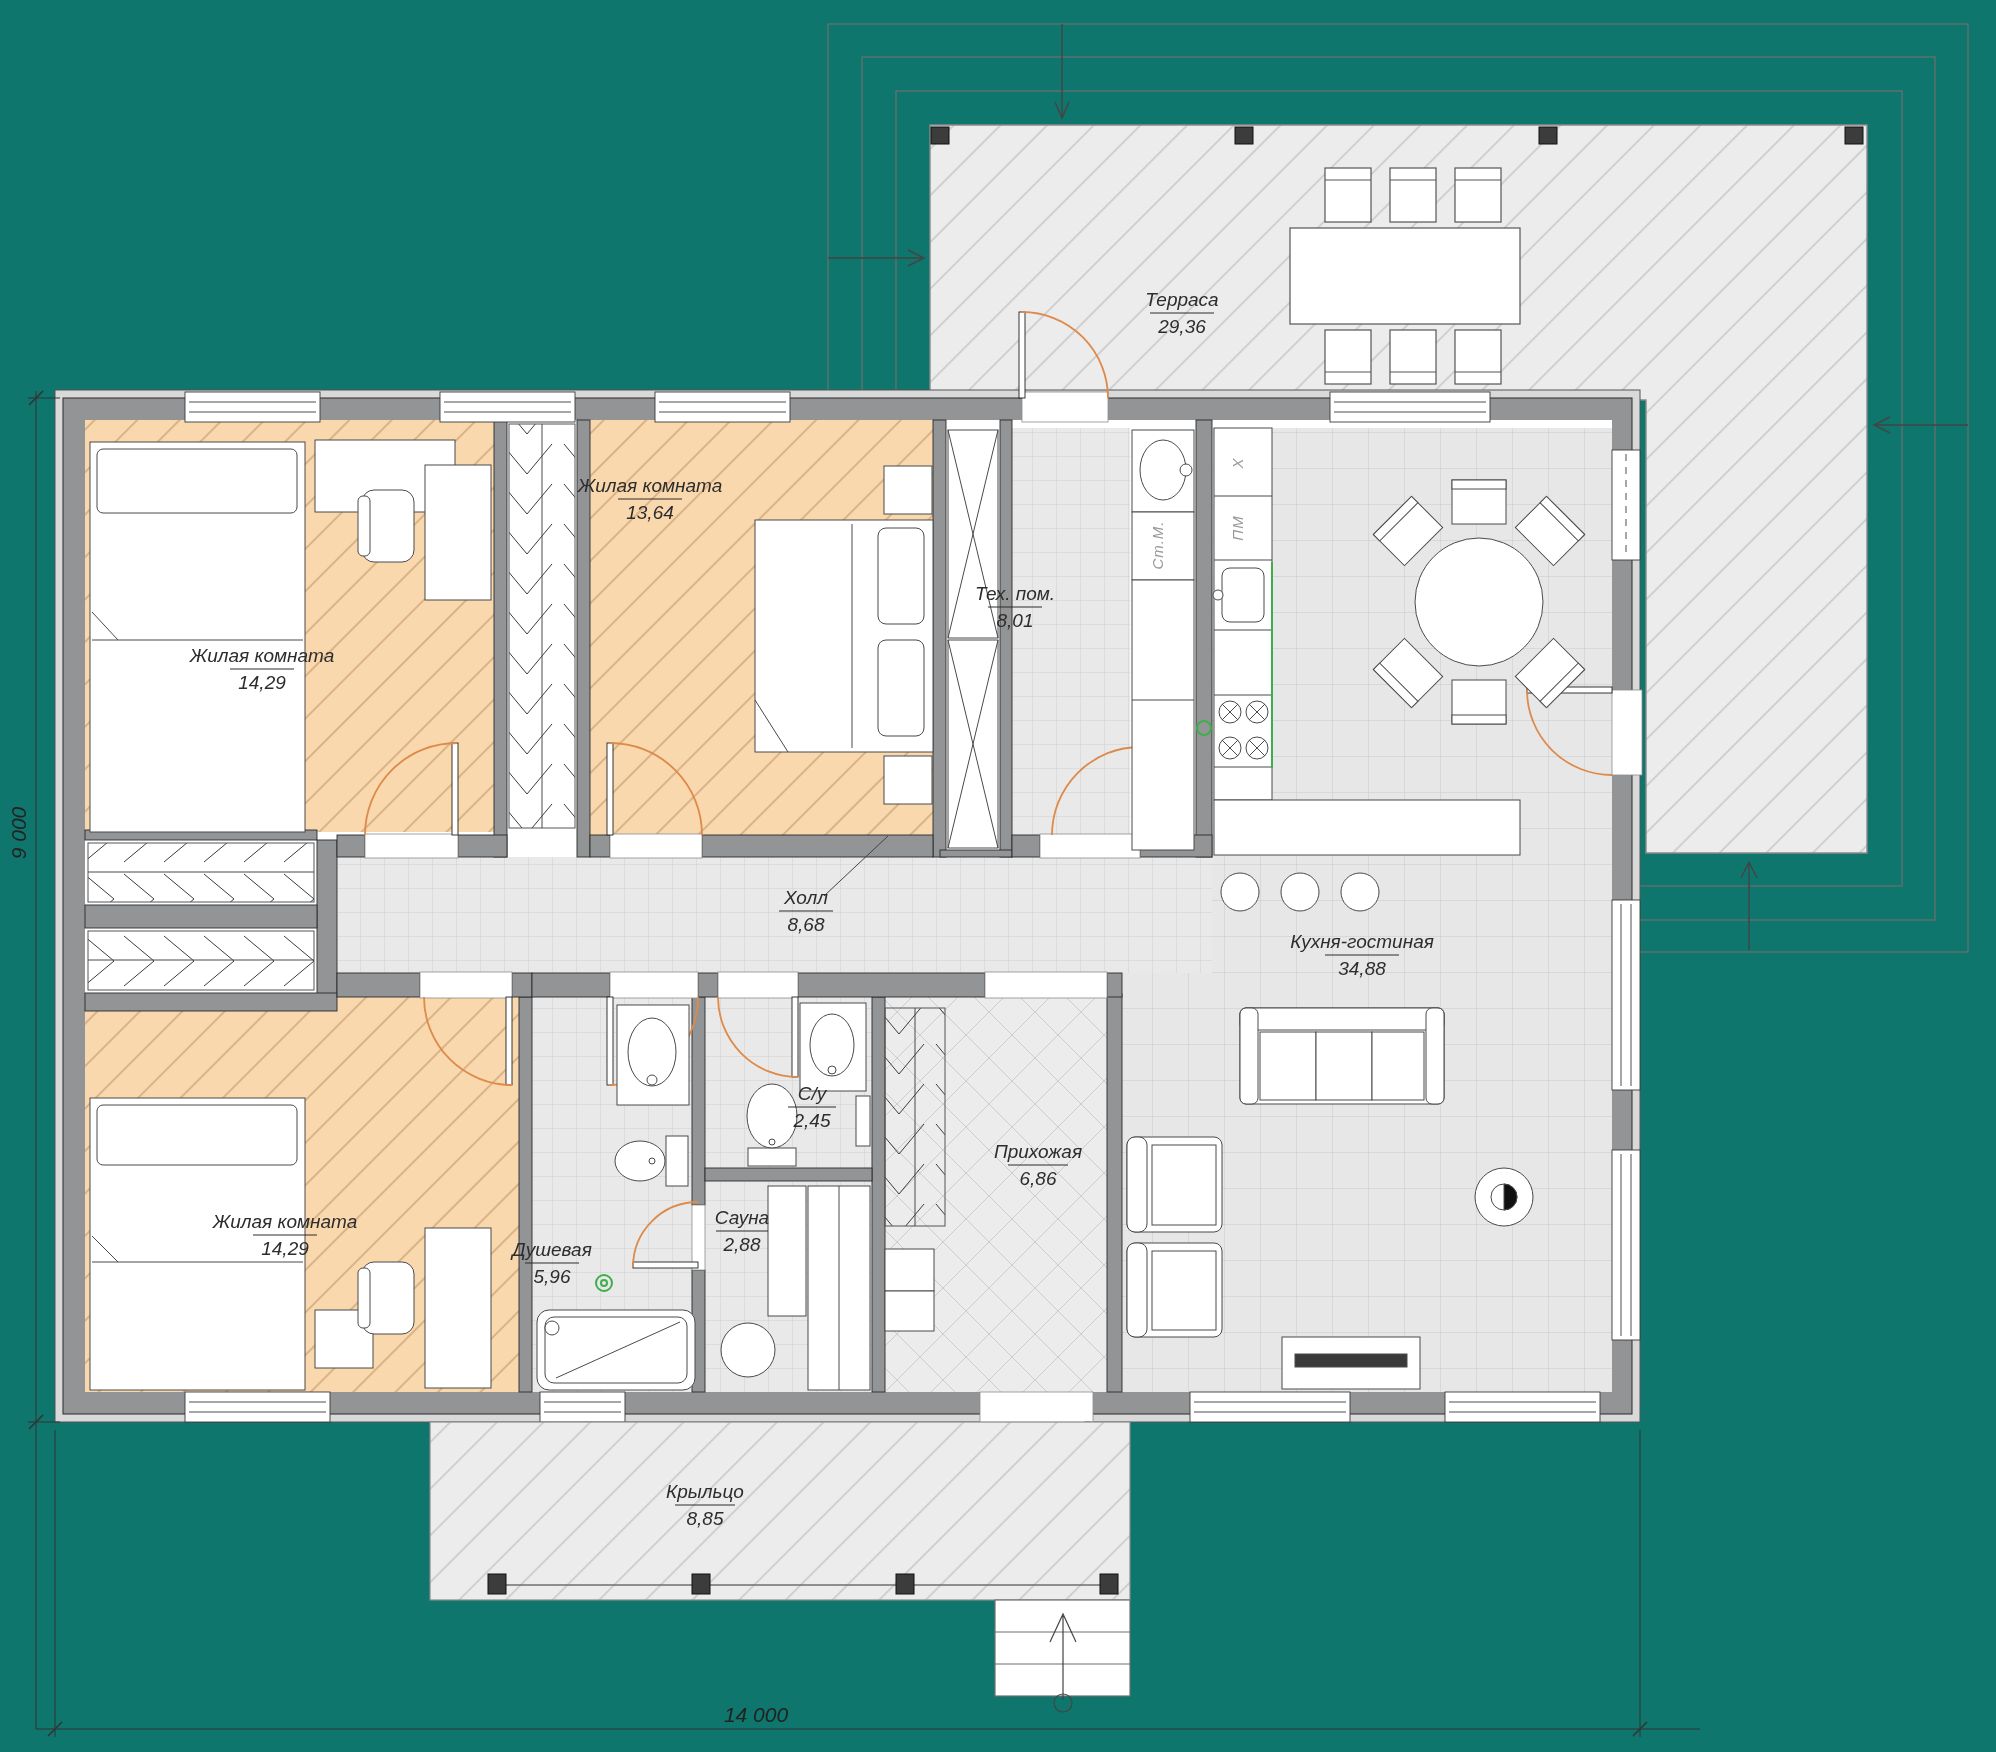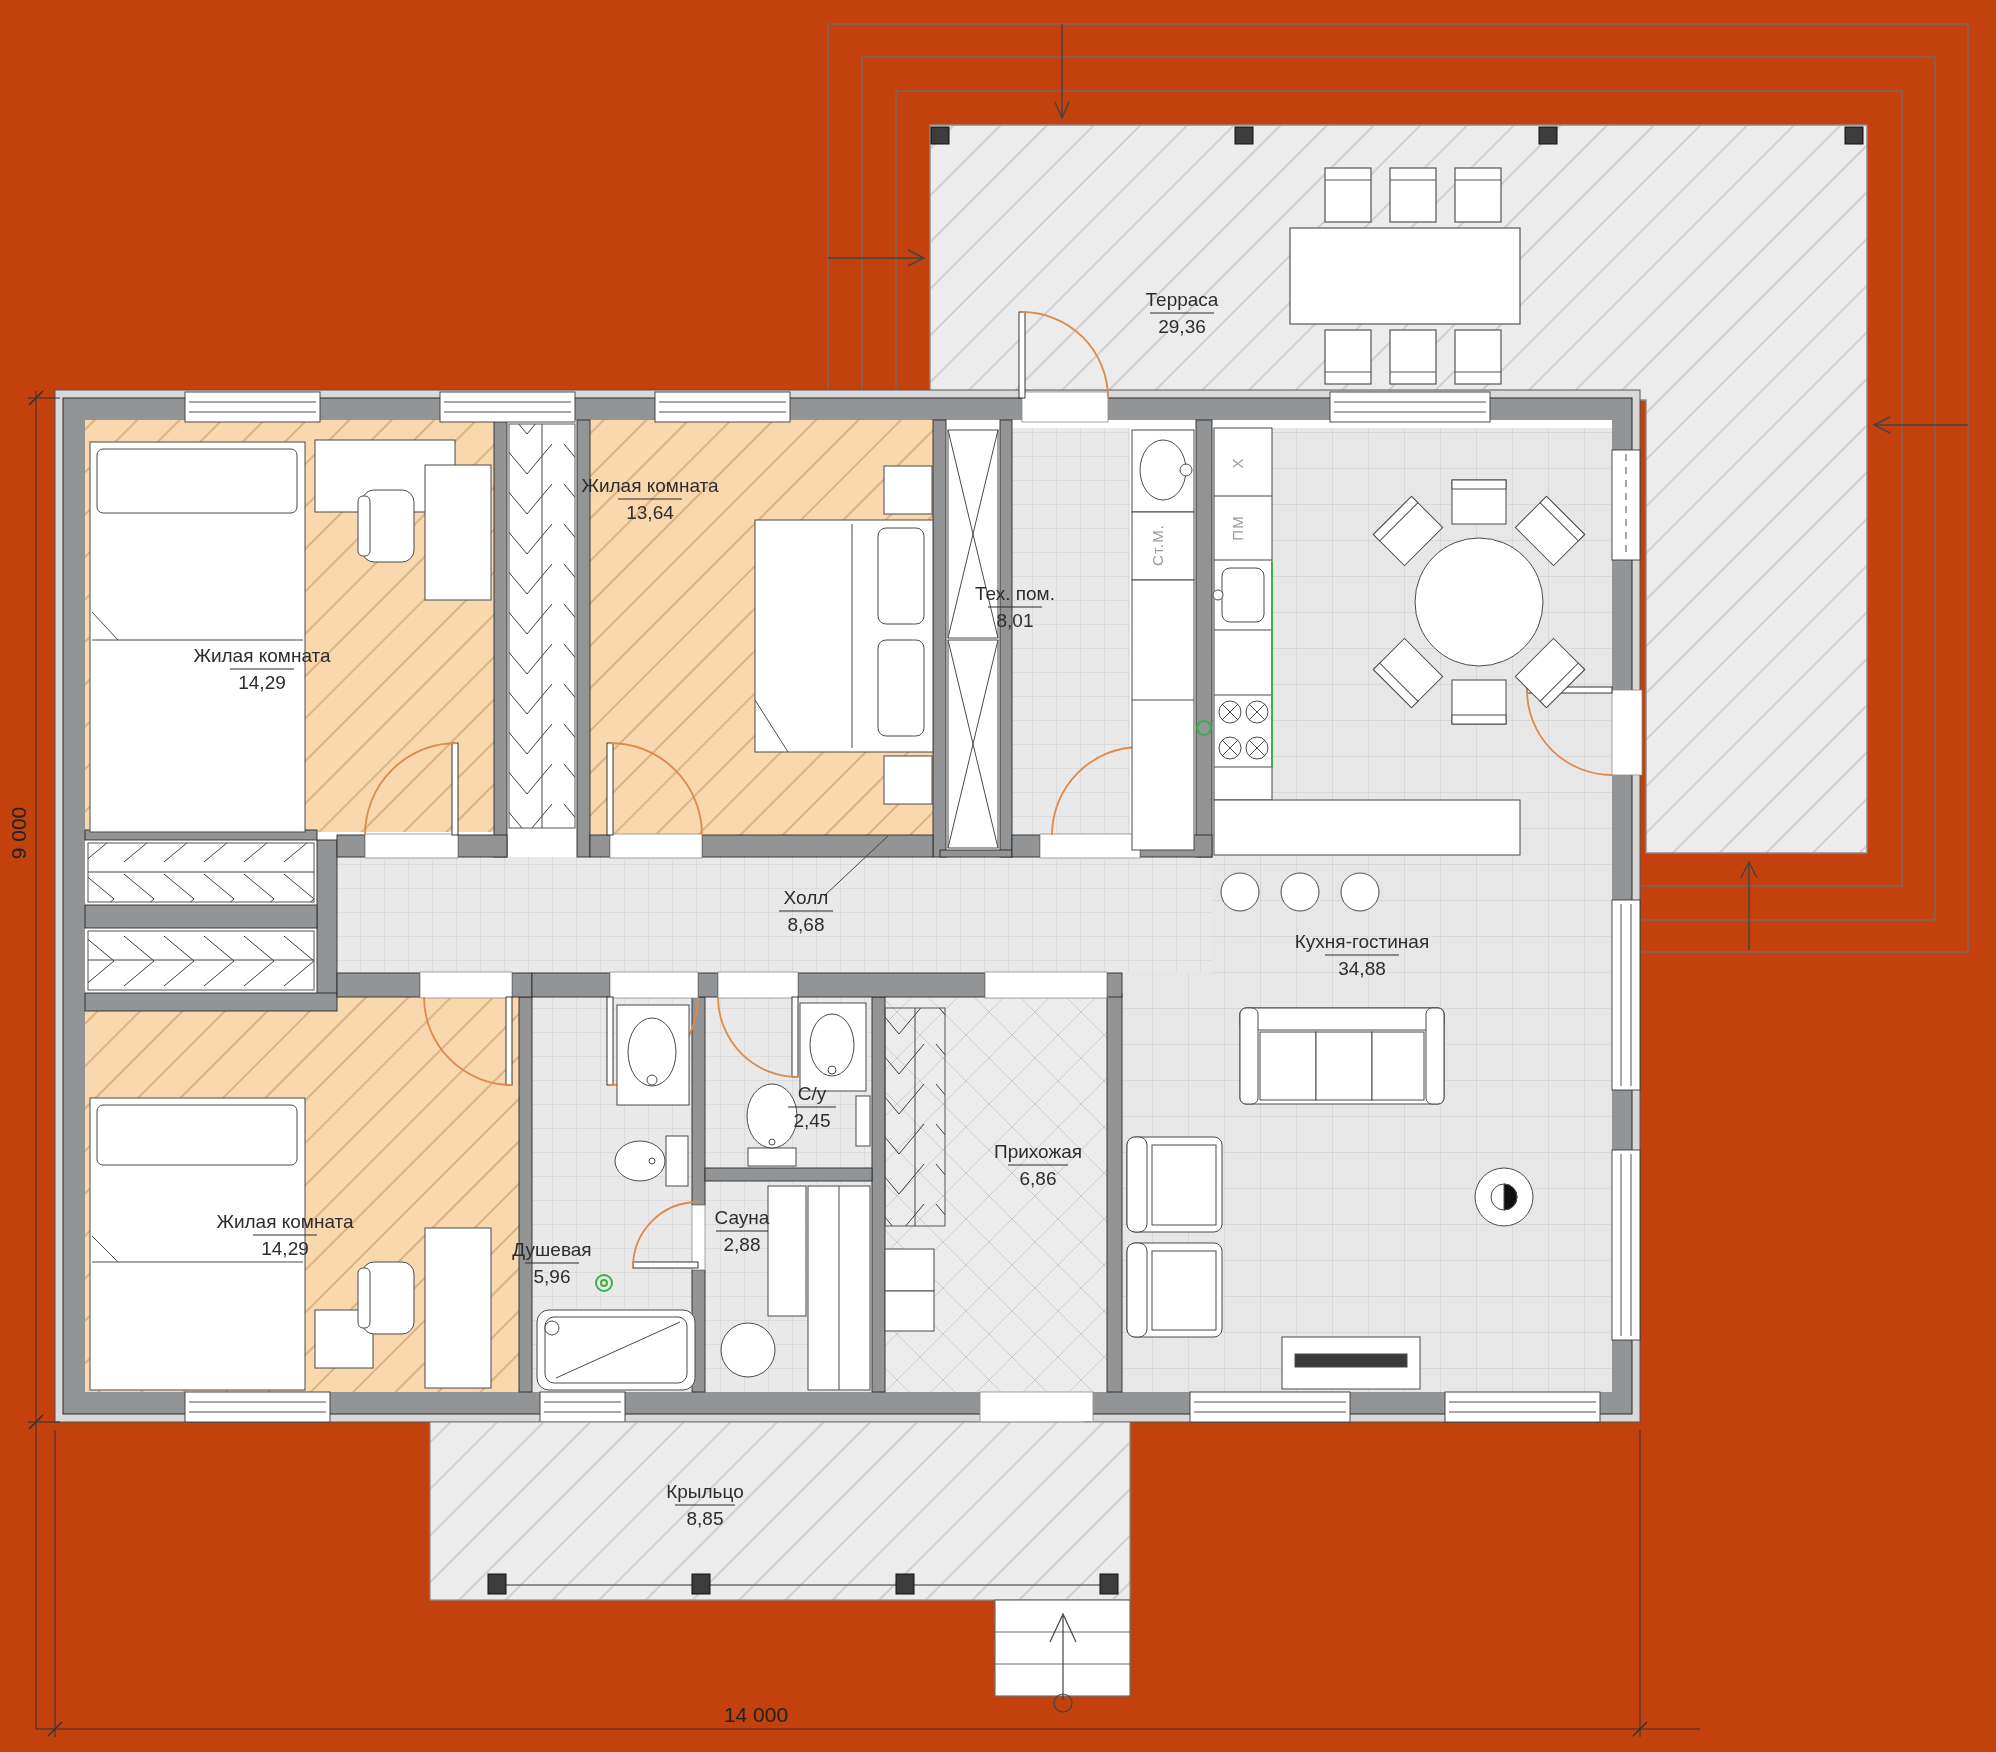--- a/index.html
+++ b/index.html
@@ -1,17 +1,17 @@
 <!DOCTYPE html>
 <html><head>
 <meta charset="utf-8">
 <style>
   html,body{margin:0;padding:0;background:#fff;}
-  .stage{position:relative;width:1996px;height:1752px;background:#c2410c;overflow:hidden;
-         font-family:"Liberation Sans", sans-serif;}
+  .stage{position:relative;width:1996px;height:1752px;background:#0f766e;overflow:hidden;
+         font-family:"Liberation Sans", sans-serif;font-style:italic;}
   svg{position:absolute;left:0;top:0;}
   text{font-family:"Liberation Sans", sans-serif;fill:#2d2d2d;}
   .room-name{font-size:19px;}
   .room-area{font-size:19px;}
   .dim-label{font-size:21px;fill:#222;}
   .appl{font-size:15px;fill:#9a9a9a;letter-spacing:1px;}
 </style>
 </head>
 <body>
 

